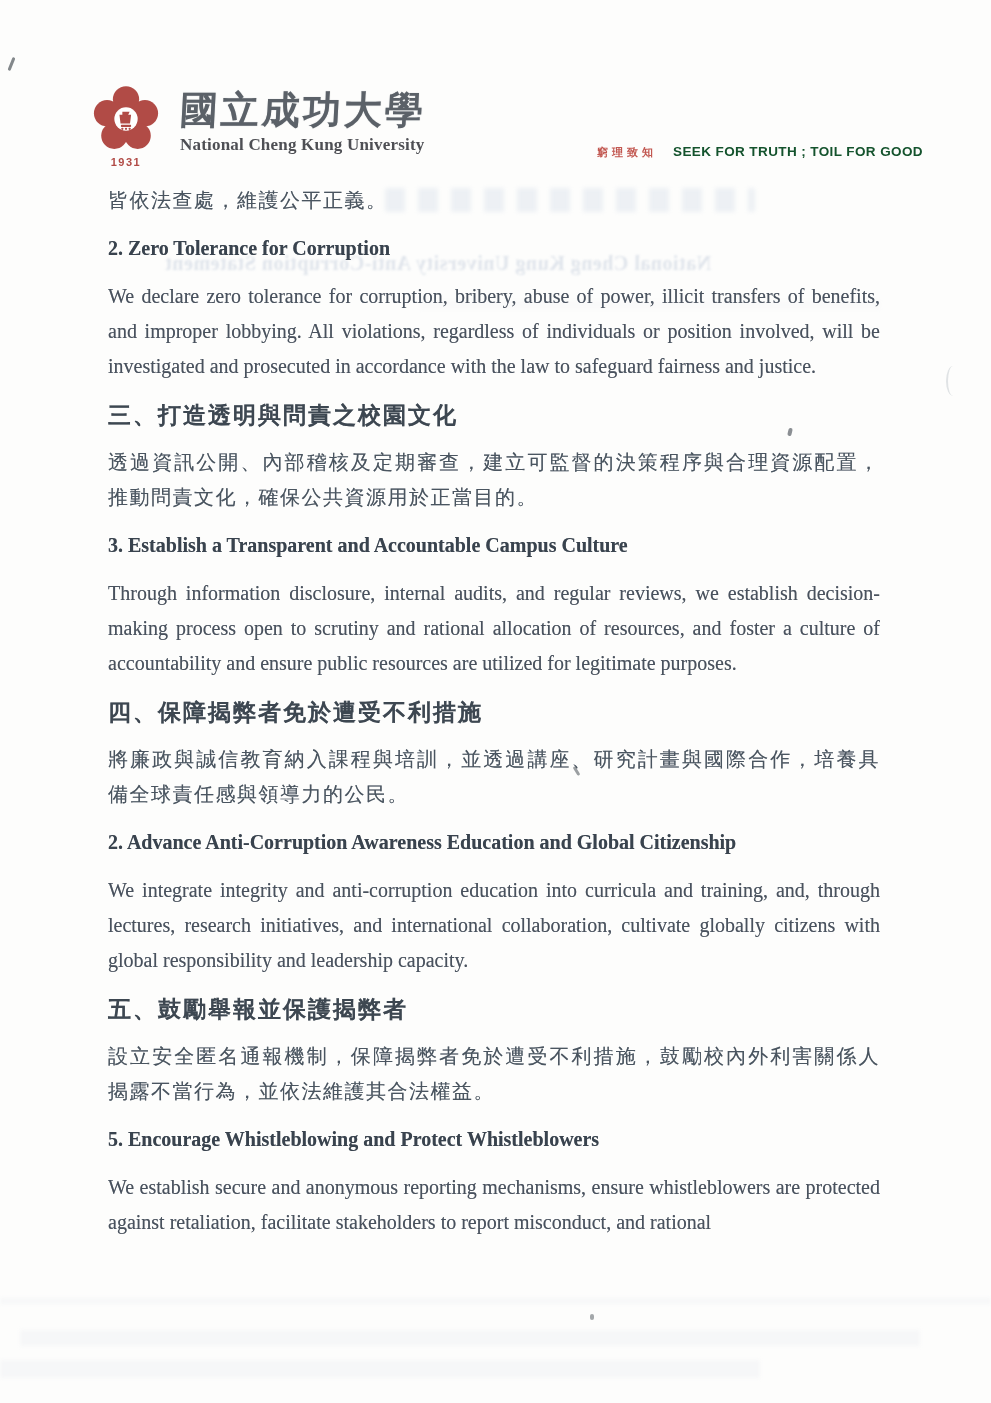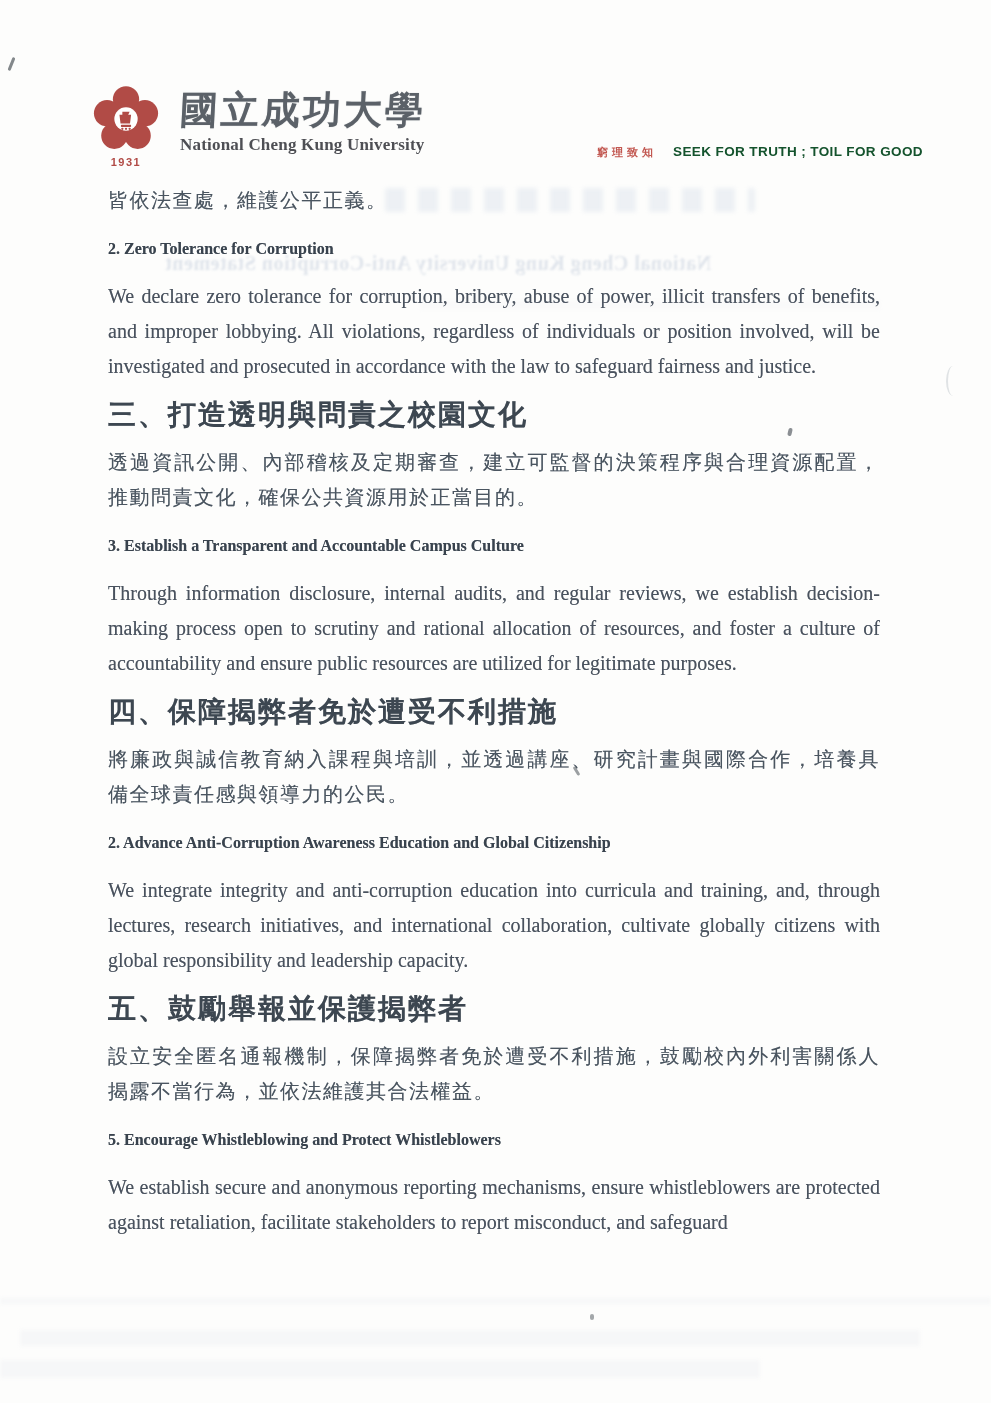--- a/index.html
+++ b/index.html
@@ -44,26 +44,26 @@
   .paragraph-zh{
     font-family:"DejaVu Serif",serif;letter-spacing:1.5px;color:#4a5560;
     text-shadow:0 0 .4px rgba(74,85,96,.5);
   }
   .paragraph-en{
     font-family:"Liberation Serif",serif;color:#49525e;
     text-shadow:0 0 .4px rgba(73,82,94,.5);
   }
   .intro{margin-top:0;}
   .heading-en{
-    margin:15px 0 0;font-size:16px;line-height:27px;font-weight:700;
+    margin:15px 0 0;font-size:20px;line-height:27px;font-weight:700;
     color:#39434e;font-family:"Liberation Serif",serif;
     text-shadow:0 0 .4px rgba(57,67,78,.5);
   }
   .heading-zh{
-    margin:15px 0 0;font-size:28px;line-height:27px;font-weight:700;
+    margin:15px 0 0;font-size:23px;line-height:27px;font-weight:700;
     color:#3d4751;font-family:"DejaVu Serif",serif;letter-spacing:2px;
     text-shadow:0 0 .4px rgba(61,71,81,.5);
   }
   
   .ghost-line{
     position:absolute;left:118px;top:252px;width:640px;text-align:center;
     transform:scaleX(-1);filter:blur(1.3px);
     font-family:"Liberation Serif",serif;font-weight:700;font-size:20px;
     color:rgba(105,130,170,.20);letter-spacing:.5px;white-space:nowrap;
   }
@@ -135,21 +135,21 @@
       <p class="paragraph-zh">透過資訊公開、內部稽核及定期審查，建立可監督的決策程序與合理資源配置，推動問責文化，確保公共資源用於正當目的。</p>
       <h2 class="heading-en">3. Establish a Transparent and Accountable Campus Culture</h2>
       <p class="paragraph-en">Through information disclosure, internal audits, and regular reviews, we establish decision-making process open to scrutiny and rational allocation of resources, and foster a culture of accountability and ensure public resources are utilized for legitimate purposes.</p>
       <h2 class="heading-zh">四、保障揭弊者免於遭受不利措施</h2>
       <p class="paragraph-zh">將廉政與誠信教育納入課程與培訓，並透過講座、研究計畫與國際合作，培養具備全球責任感與領導力的公民。</p>
       <h2 class="heading-en">2. Advance Anti-Corruption Awareness Education and Global Citizenship</h2>
       <p class="paragraph-en">We integrate integrity and anti-corruption education into curricula and training, and, through lectures, research initiatives, and international collaboration, cultivate globally citizens with global responsibility and leadership capacity.</p>
       <h2 class="heading-zh">五、鼓勵舉報並保護揭弊者</h2>
       <p class="paragraph-zh">設立安全匿名通報機制，保障揭弊者免於遭受不利措施，鼓勵校內外利害關係人揭露不當行為，並依法維護其合法權益。</p>
       <h2 class="heading-en">5. Encourage Whistleblowing and Protect Whistleblowers</h2>
-      <p class="paragraph-en">We establish secure and anonymous reporting mechanisms, ensure whistleblowers are protected against retaliation, facilitate stakeholders to report misconduct, and safeguard</p>
+      <p class="paragraph-en">We establish secure and anonymous reporting mechanisms, ensure whistleblowers are protected against retaliation, facilitate stakeholders to report misconduct, and rational</p>
     </div>
 </div>
 
 <div class="ghost-cjk"></div>
 <div class="ghost-line">National Cheng Kung University Anti-Corruption Statement</div>
 <div class="speck speck-slash"></div>
 <div class="speck speck-tick"></div>
 <div class="speck speck-grave"></div>
 <div class="speck speck-dot"></div>
 <div class="faint-paren"></div>

